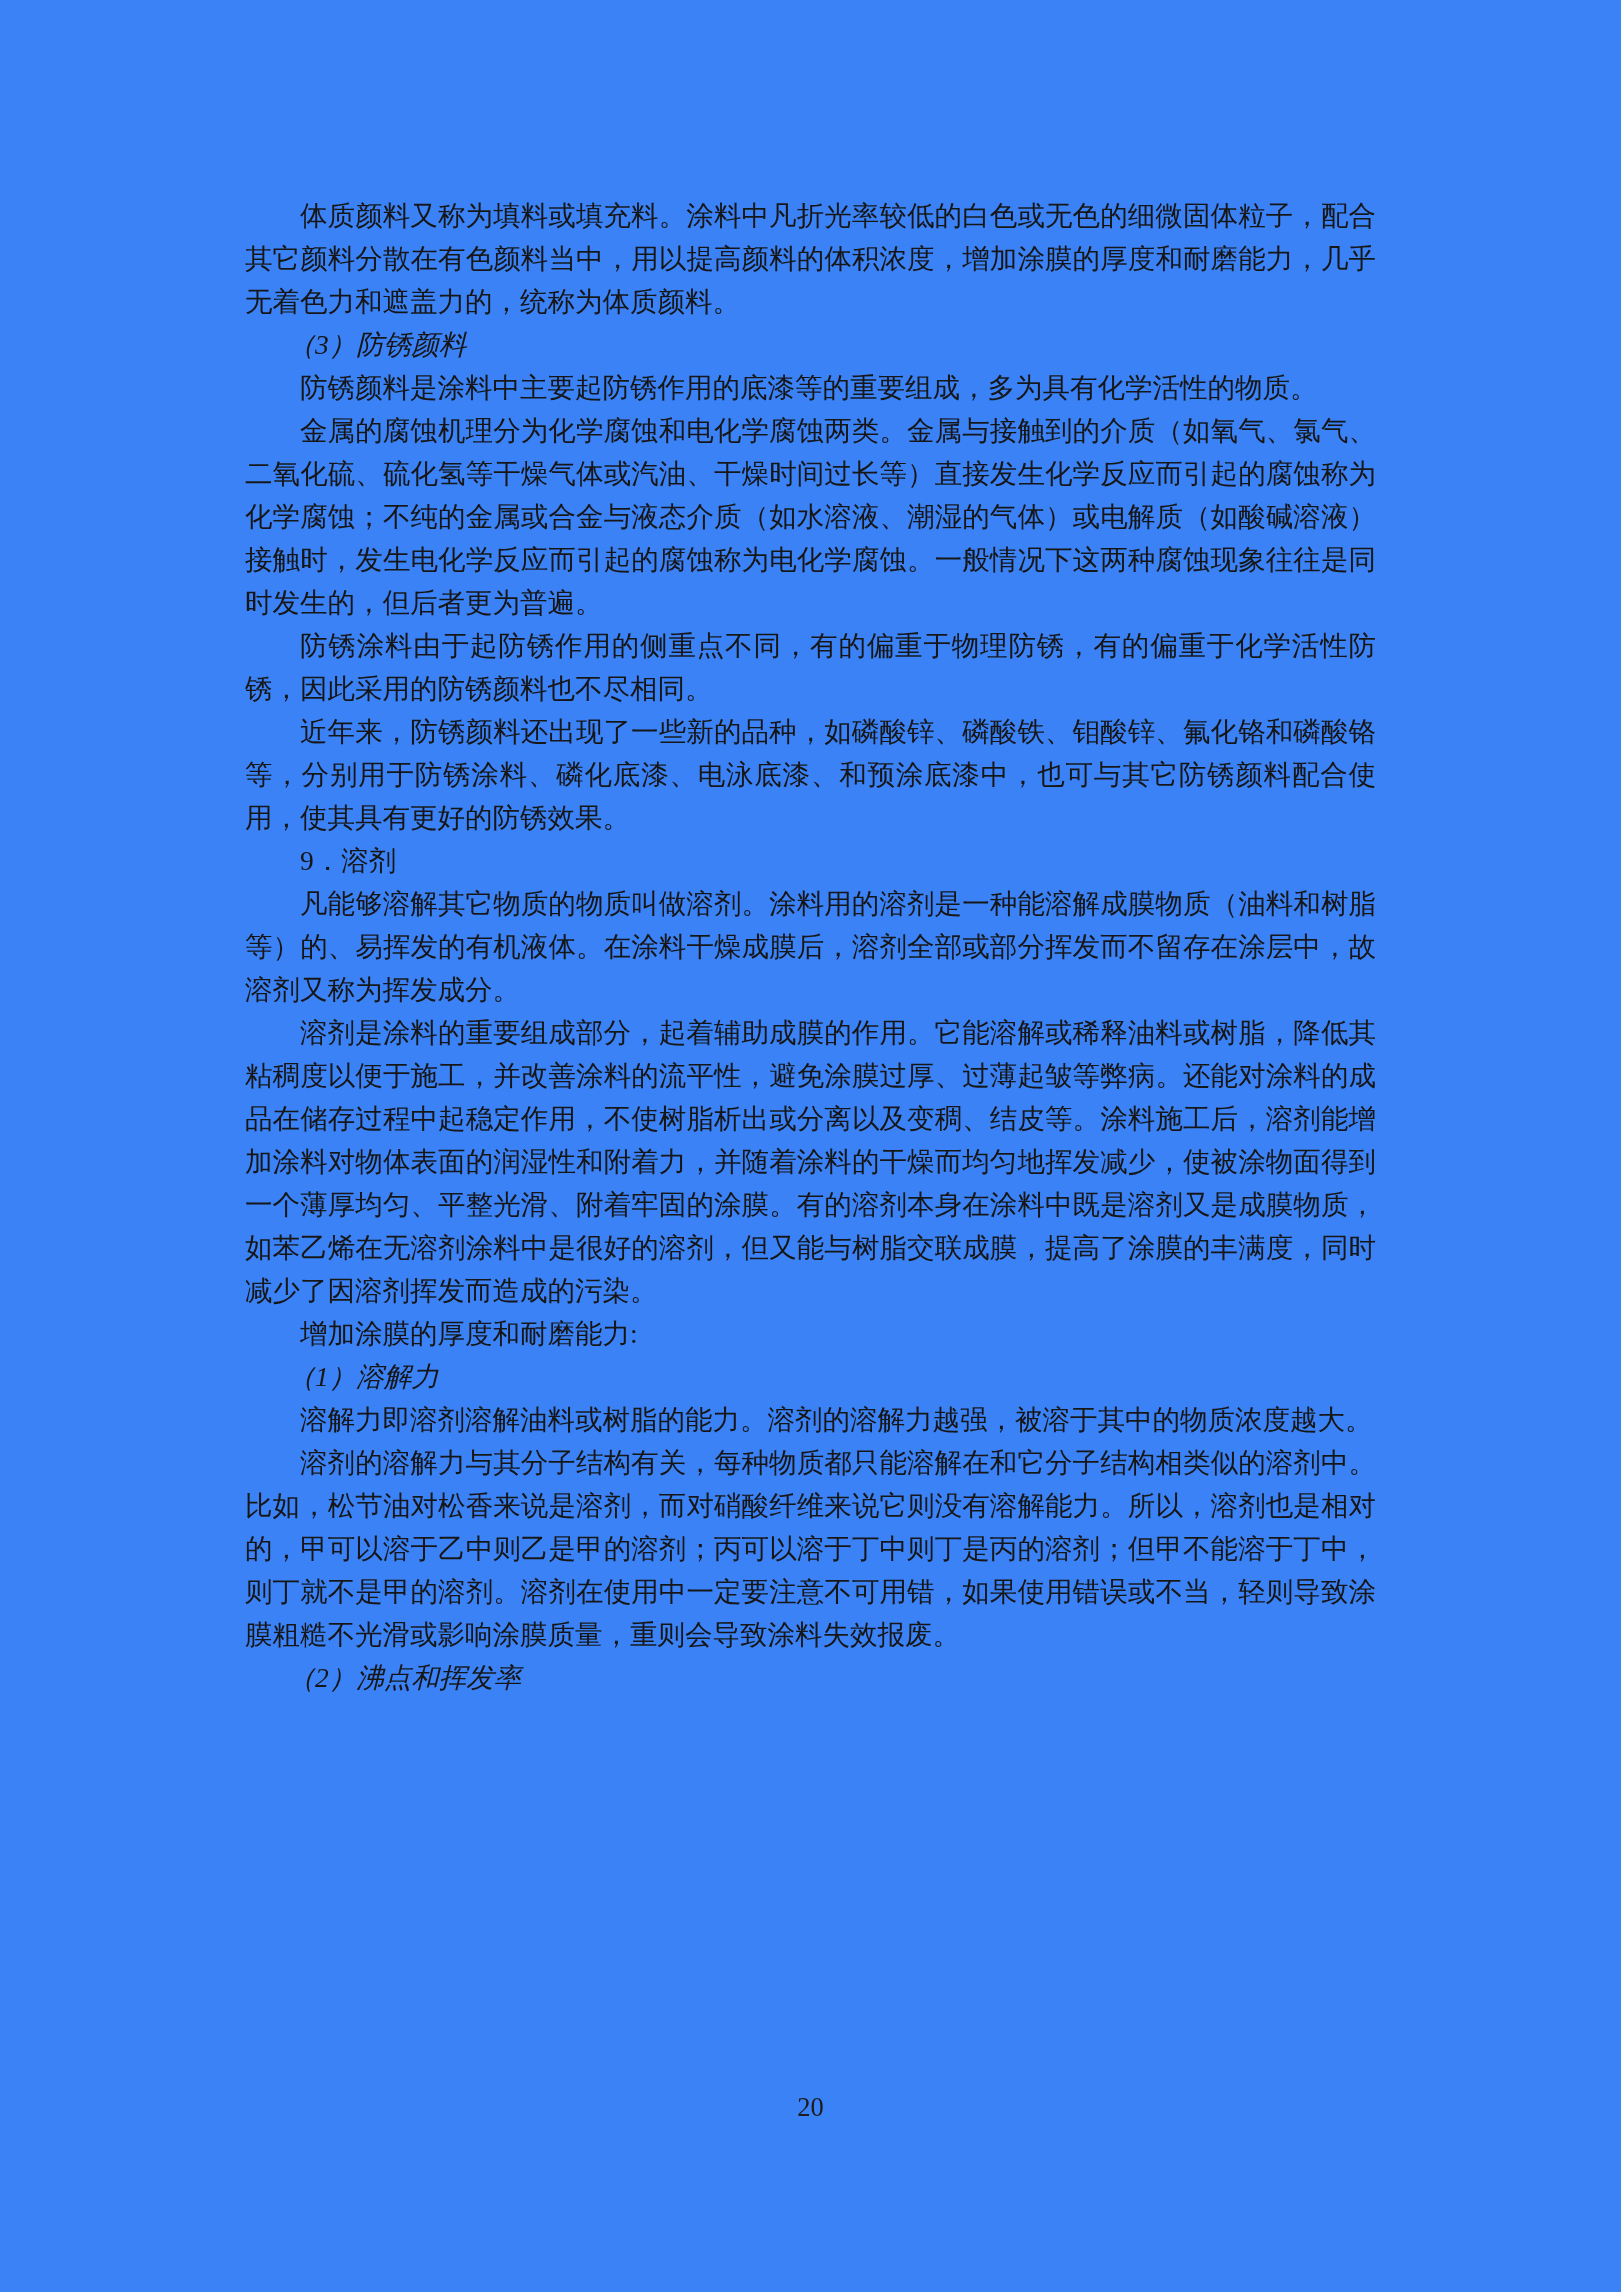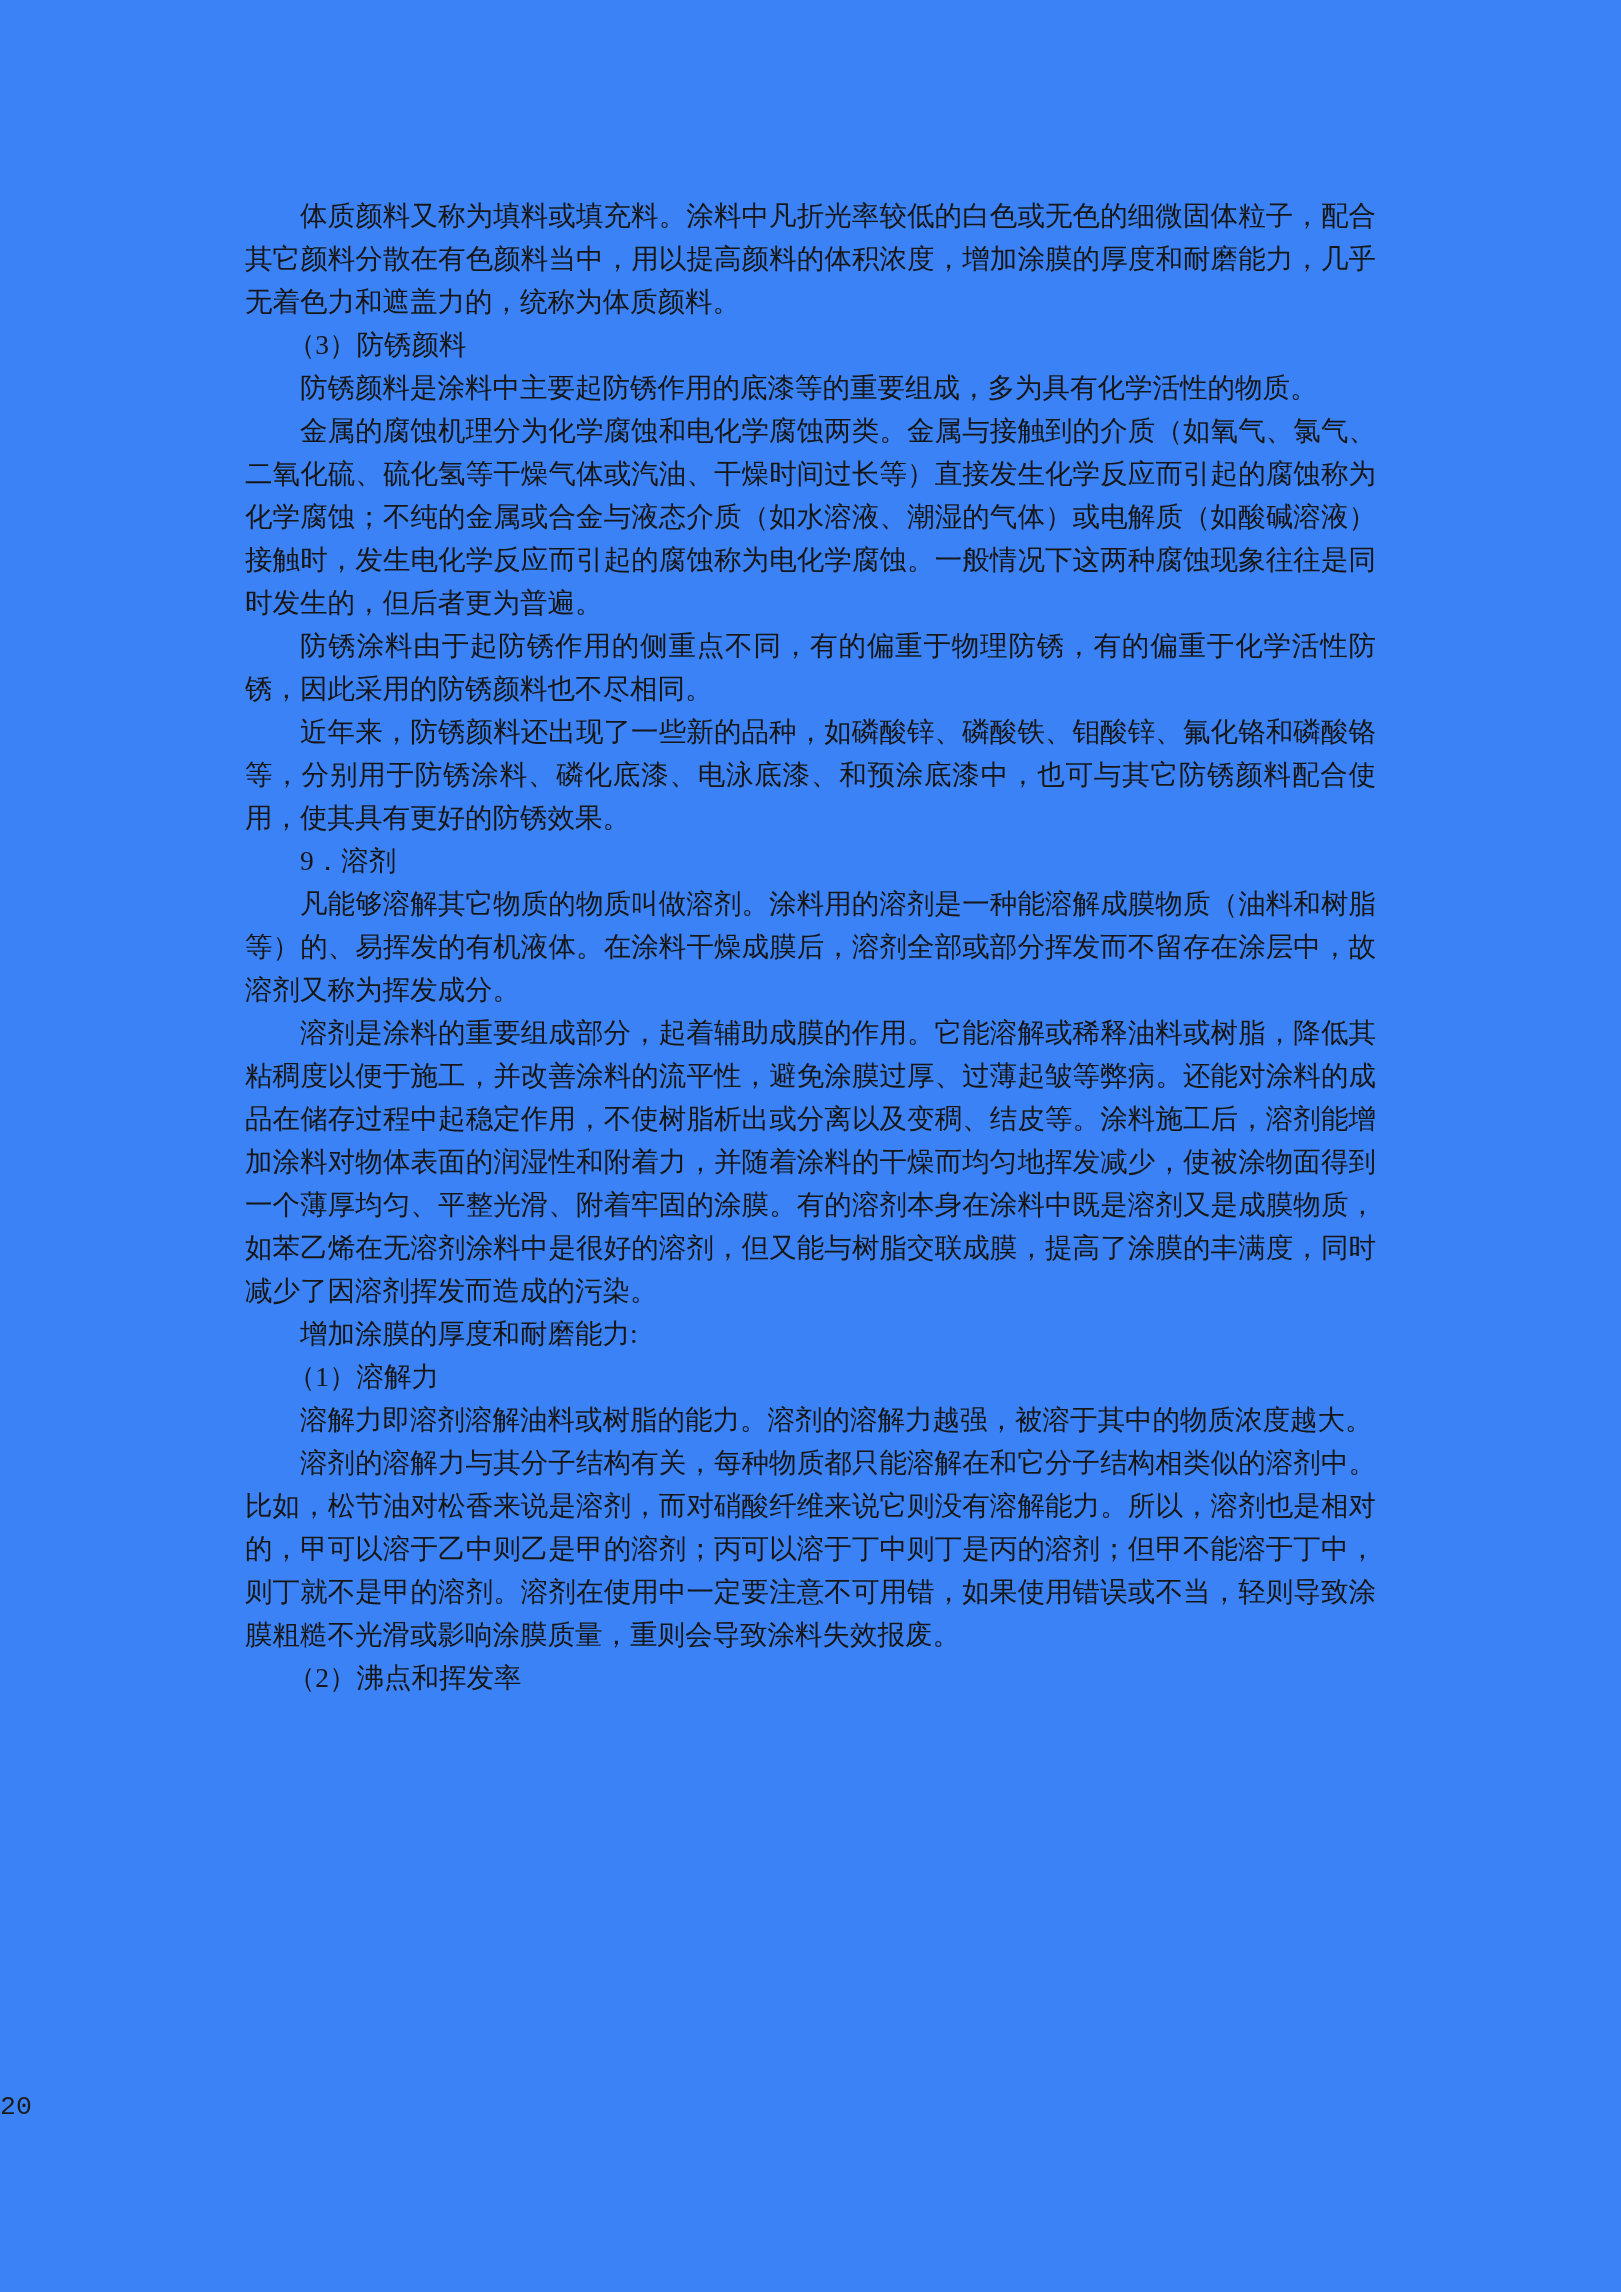--- a/index.html
+++ b/index.html
@@ -27,28 +27,28 @@
     text-justify: inter-ideograph;
     letter-spacing: 0;
     word-break: normal;
   }
   .para {
     margin: 0;
     padding: 0;
   }
   .para.body      { text-indent: 2em; }
   .para.num-heading  { text-indent: 2em; }
-  .para.list-heading { text-indent: 1.55em; }
+  .para.list-heading { text-indent: 1.55em; font-style: italic; }
   .page-number {
     position: absolute;
     left: 0;
     top: 2092px;
     width: 100%;
-    text-align: left;
-    font-family: Liberation Mono, monospace;
+    text-align: center;
+    font-family: Liberation Serif, serif;
     font-size: 26.5px;
     color: #1c1c1c;
   }
 </style>
 </head>
 <body>
 
 <div class="page">
   <div class="text-block" id="content">
       <p class="para body">体质颜料又称为填料或填充料。涂料中凡折光率较低的白色或无色的细微固体粒子，配合其它颜料分散在有色颜料当中，用以提高颜料的体积浓度，增加涂膜的厚度和耐磨能力，几乎无着色力和遮盖力的，统称为体质颜料。</p>

